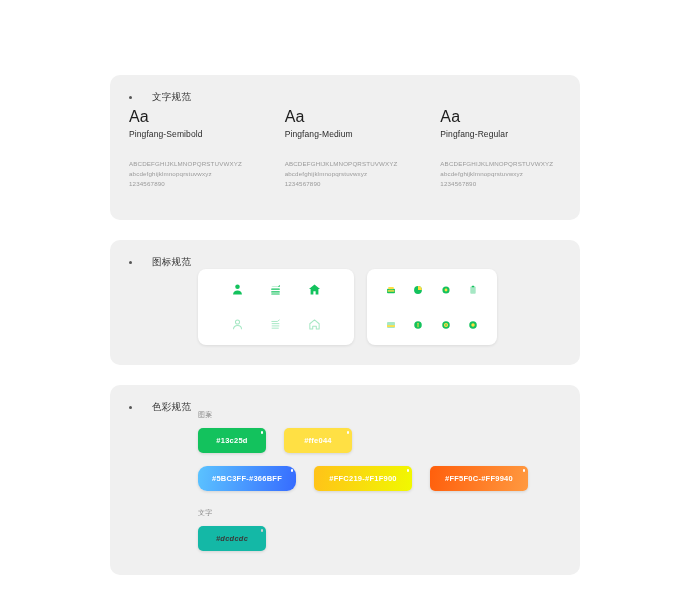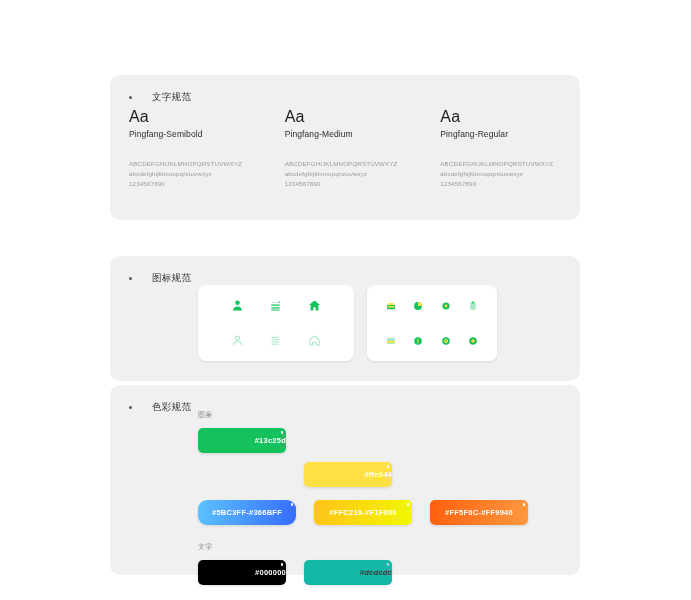--- a/index.html
+++ b/index.html
@@ -11,21 +11,21 @@
   }
   .page { position: relative; width: 691px; height: 600px; background: #fff; }
 
   .panel {
     position: absolute;
     left: 110px; width: 470px;
     background: #f0f0f0;
     border-radius: 10px;
   }
   #panel-type  { top: 75px;  height: 145px; }
-  #panel-icon  { top: 240px; height: 125px; margin-top: 16px; }
+  #panel-icon  { top: 240px; height: 125px; }
   #panel-color { top: 385px; height: 190px; }
 
   .section-header {
     position: absolute;
     left: 19px; top: 16px;
     display: flex; align-items: center; gap: 20px;
     font-size: 9.5px; color: #333; letter-spacing: .3px;
   }
   .bullet {
     width: 3px; height: 3px; border-radius: 50%;
@@ -80,21 +80,21 @@
     margin-bottom: 8px;
   }
   .swatch-row { display: flex; gap: 18px; margin-bottom: 13px; }
   .swatch {
     position: relative;
     height: 25px; border-radius: 5px;
     display: flex; align-items: center; justify-content: center;
     font-size: 7.5px; font-weight: bold; letter-spacing: .25px;
     color: #ffffff; white-space: nowrap;
   }
-  .swatch.w-solid { width: 88px; justify-content: flex-end; }
+  .swatch.w-solid { width: 68px; }
   .swatch.w-grad  { width: 98px; }
   .swatch .dot {
     position: absolute; top: 3px; right: 3px;
     width: 2.5px; height: 2.5px; border-radius: 50%;
     background: #ffffff;
   }
   .swatch.light { color: #3a3a3a; }
   .swatch.light .dot { background: #cfcfcf; }
   .swatch.shadow { box-shadow: 0 1px 3px rgba(0,0,0,.12); }
   .text-block { margin-top: 17px; }
@@ -277,21 +277,21 @@
     <div class="color-body">
 
       <div>
         <div class="sub-label">图案</div>
 
         <div class="swatch-row">
           <div class="swatch w-solid shadow" style="background:#13c25d;">
             <span class="dot"></span>
             <span>#13c25d</span>
           </div>
-          <div class="swatch w-solid shadow" style="background:#ffe044;margin-top:34px;">
+          <div class="swatch w-solid shadow" style="background:#ffe044;">
             <span class="dot"></span>
             <span>#ffe044</span>
           </div>
         </div>
 
         <div class="swatch-row">
           <div class="swatch w-grad shadow" style="background:linear-gradient(100deg,#5BC3FF,#366BFF);border-radius:9px;">
             <span class="dot"></span>
             <span>#5BC3FF-#366BFF</span>
           </div>
@@ -303,24 +303,20 @@
             <span class="dot"></span>
             <span>#FF5F0C-#FF9940</span>
           </div>
         </div>
       </div>
 
       <div class="text-block">
         <div class="sub-label">文字</div>
 
         <div class="swatch-row">
-          <div class="swatch w-solid shadow" style="background:#000000;">
-            <span class="dot"></span>
-            <span>#000000</span>
-          </div>
           <div class="swatch w-solid light shadow" style="background:#14b8a6;font-style:italic;">
             <span class="dot"></span>
             <span>#dcdcdc</span>
           </div>
         </div>
       </div>
 
     </div>
   </section>
 

